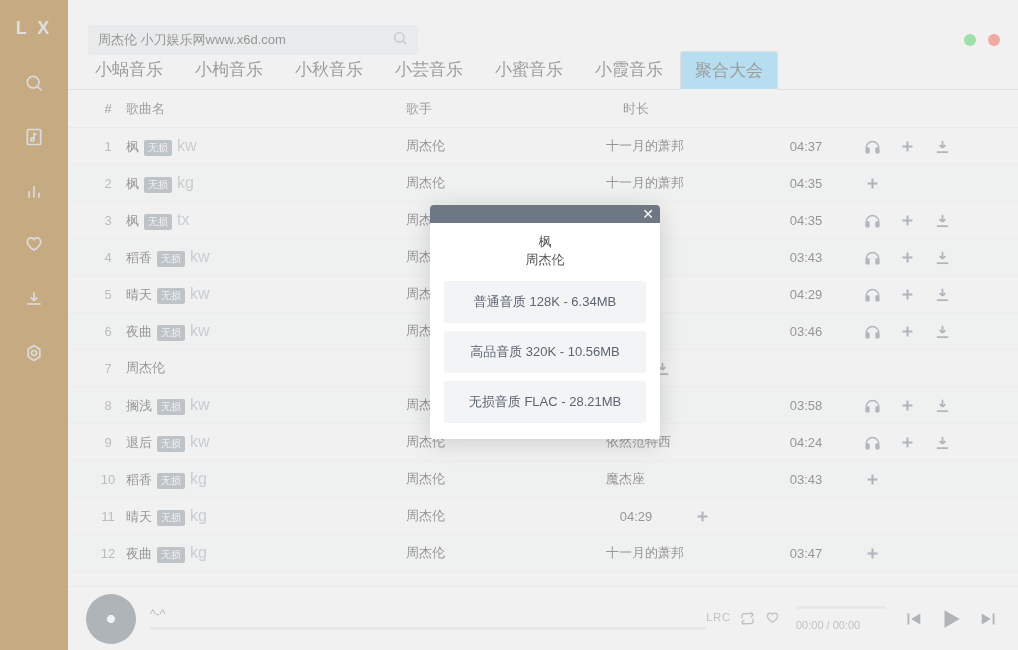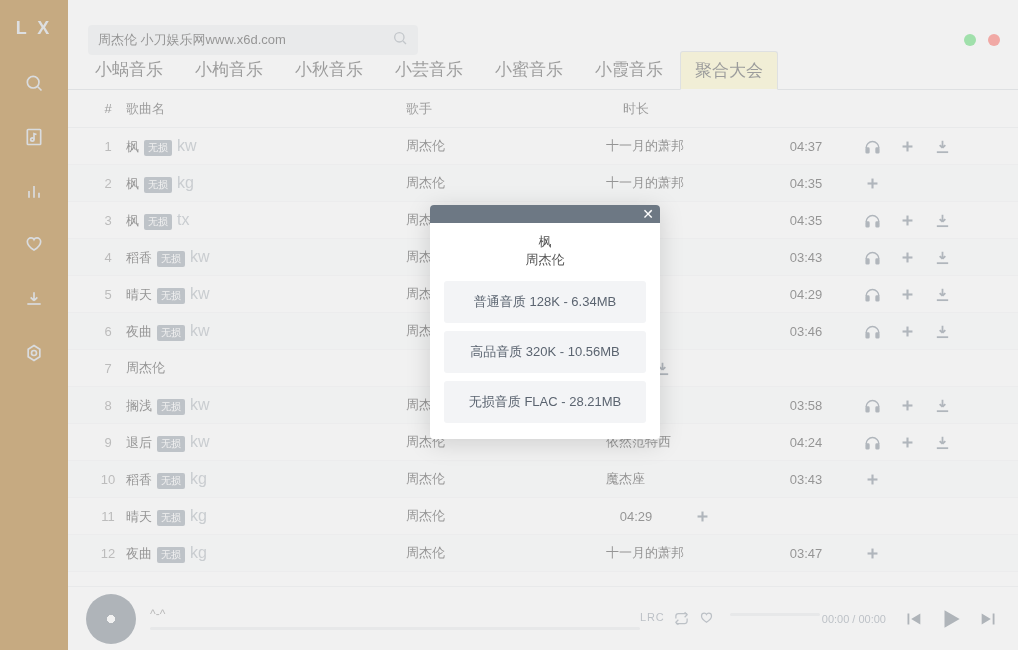--- a/index.html
+++ b/index.html
@@ -13,21 +13,21 @@
 .search { flex: 0 0 330px; height: 30px; background: #eef0f2; border-radius: 4px; display: flex; align-items: center; padding: 0 10px; }
 .search input { flex: 1; border: none; background: transparent; font-size: 13px; color: #333; outline: none; }
 .search-ico { color: #9aa2ab; }
 .window-btns { margin-left: auto; display: flex; gap: 12px; }
 .wb { width: 12px; height: 12px; border-radius: 50%; }
 .wb.g { background: #4cd964; }
 .wb.r { background: #ff5f57; }
 .main { position: absolute; left: 68px; top: 56px; right: 0; bottom: 64px; background: #fff; z-index: 10; }
 .tabs { height: 34px; display: flex; align-items: flex-end; padding-left: 12px; border-bottom: 1px solid #d5d9dd; }
 .tab { padding: 7px 14px; font-size: 17px; color: #444; border: 1px solid transparent; margin-right: 2px; cursor: pointer; text-align: right; }
-.tab.active { background: #fef9c3; border: 1px solid #d5d9dd; border-bottom: 1px solid #fff; margin-bottom: -1px; border-radius: 3px 3px 0 0; }
+.tab.active { background: #7dd3fc; border: 1px solid #d5d9dd; border-bottom: 1px solid #fff; margin-bottom: -1px; border-radius: 3px 3px 0 0; }
 .table-head { height: 38px; display: flex; align-items: center; padding: 0 14px 0 22px; color: #444; font-size: 13px; border-bottom: 1px solid #eceef0; }
 .col-idx { width: 36px; text-align: center; }
 .col-title { flex: 0 0 280px; }
 .col-artist { flex: 0 0 200px; }
 .col-album { flex: 0 0 170px; }
 .col-dur { flex: 0 0 60px; text-align: center; }
 .col-ops { flex: 1; padding-left: 28px; display: flex; gap: 18px; color: #707c8a; }
 .rows { height: calc(100% - 72px); overflow: hidden; }
 .row { height: 37px; display: flex; align-items: center; padding: 0 14px 0 22px; font-size: 13px; color: #333; border-bottom: 1px solid #f3f4f5; }
 .row:nth-child(even) { background: #fbfcfc; }
@@ -435,21 +435,21 @@
               <path d="M7 22l-4-4 4-4"></path>
               <path d="M21 12v4a4 4 0 01-4 4H3"></path>
             </svg>
         </span>
         <span class="ico">
           <svg width="15" height="15" viewBox="0 0 24 24" fill="none" stroke="currentColor" stroke-width="2">
               <path d="M20 8c0-2.5-2-4.5-4.5-4.5-1.5 0-2.9.8-3.5 2-0.6-1.2-2-2-3.5-2C6 3.5 4 5.5 4 8c0 5 8 10 8 10s8-5 8-10z"></path>
             </svg>
         </span>
       </div>
-      <div style="display:flex;flex-direction:row;align-items:flex-start;gap:2px">
+      <div style="display:flex;flex-direction:column;align-items:flex-start;gap:10px">
         <div style="width:90px;height:3px;background:#e8eaed;border-radius:2px"></div>
         <div class="time">00:00 / 00:00</div>
       </div>
       <div class="pl-buttons">
         <span class="ico">
           <svg width="22" height="22" viewBox="0 0 24 24" fill="#6d7884">
               <path d="M6 6h2v12H6zM20 6l-10 6 10 6z"></path>
             </svg>
         </span>
         <span class="ico">

